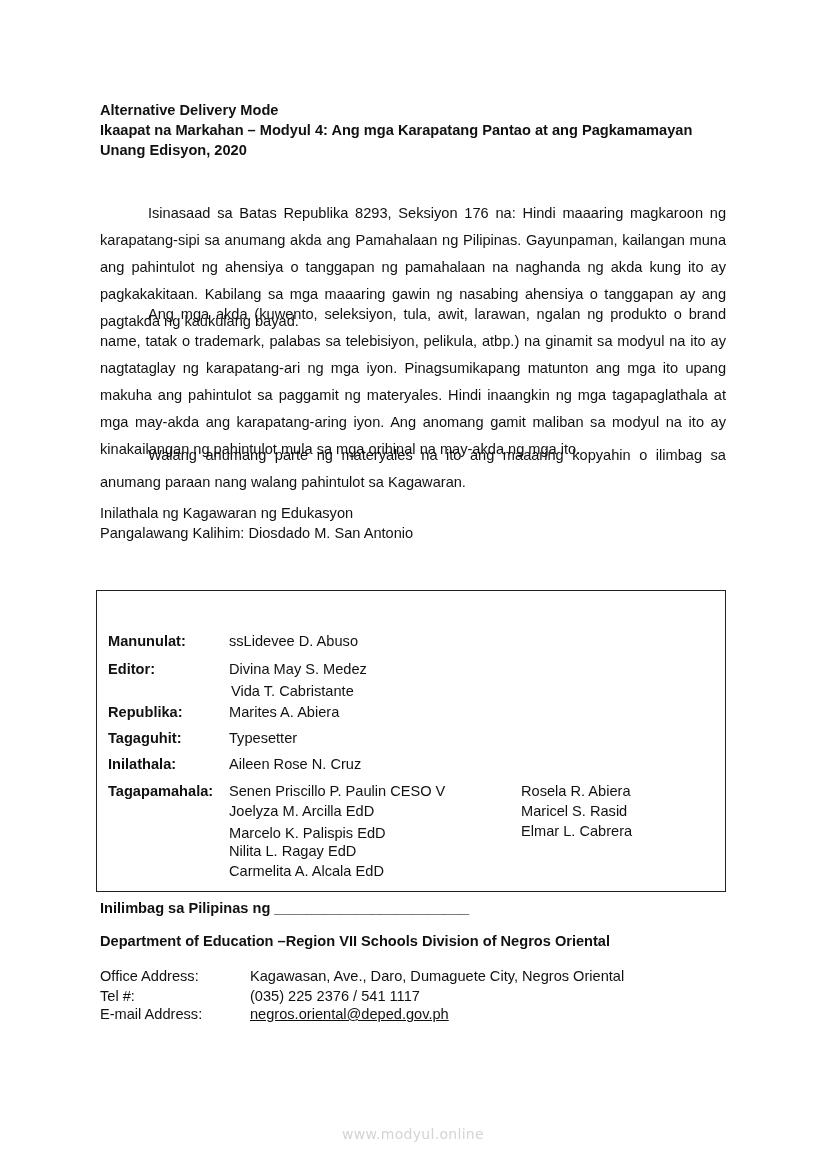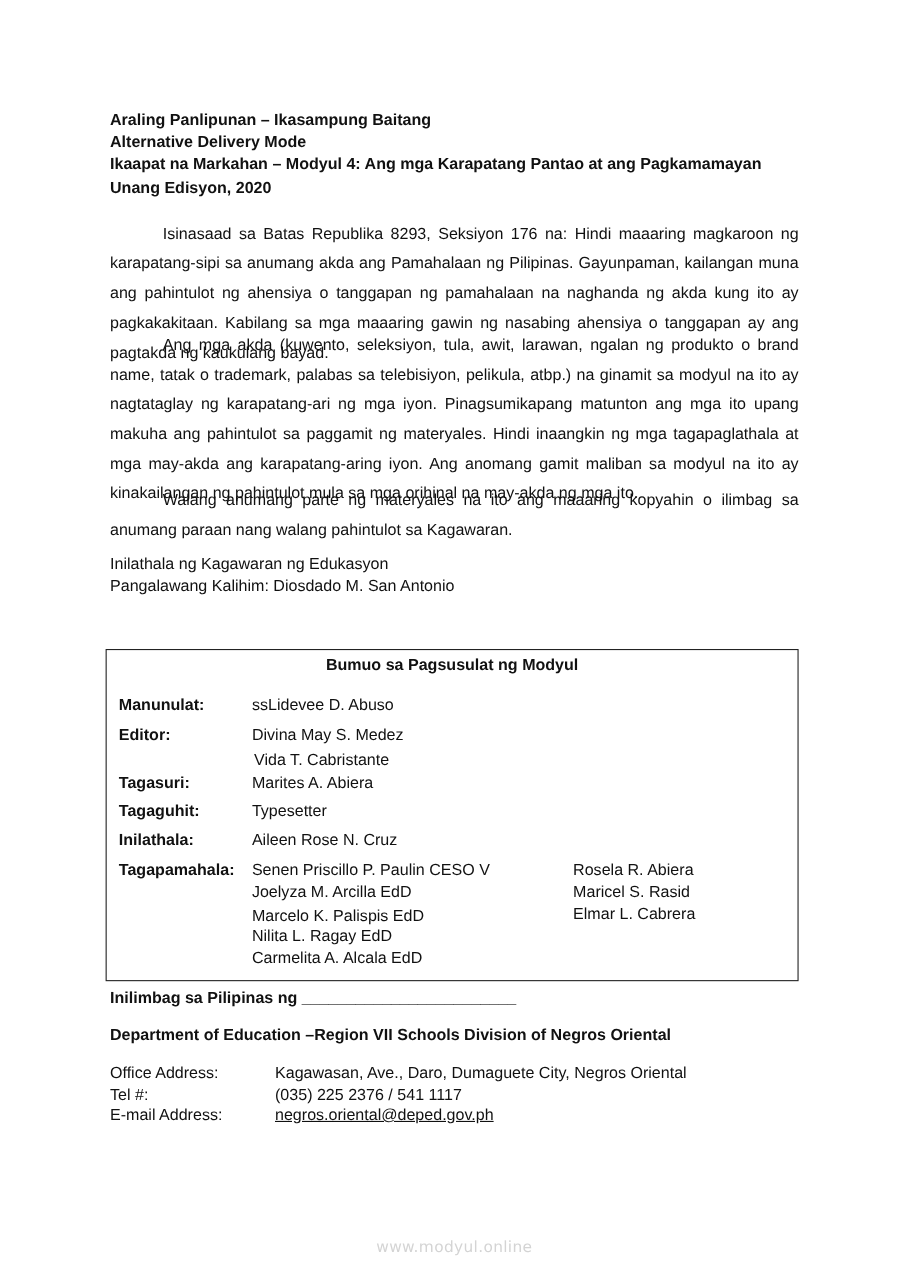--- a/index.html
+++ b/index.html
@@ -31,46 +31,44 @@
     .email { text-decoration: underline; }
     .watermark {
       position: absolute; left: 0; width: 826px; top: 1126px; text-align: center;
       color: #d4d4d4; font-family: "DejaVu Sans", sans-serif; font-size: 14px; letter-spacing: 0.3px;
     }
   </style>
 </head>
 <body>
 
 <div class="heading-block">
-  <div>Araling Panlipunan – Ikasampung Baitang</div>
   <div>Alternative Delivery Mode</div>
   <div>Ikaapat na Markahan – Modyul 4: Ang mga Karapatang Pantao at ang Pagkamamayan</div>
   <div>Unang Edisyon, 2020</div>
 </div>
 
 <div class="para" style="top:200px;"><span class="indent"></span><span>Isinasaad sa Batas Republika 8293, Seksiyon 176 na: Hindi maaaring magkaroon ng karapatang-sipi sa anumang akda ang Pamahalaan ng Pilipinas. Gayunpaman, kailangan muna ang pahintulot ng ahensiya o tanggapan ng pamahalaan na naghanda ng akda kung ito ay pagkakakitaan. Kabilang sa mga maaaring gawin ng nasabing ahensiya o tanggapan ay ang pagtakda ng kaukulang bayad.</span></div>
 <div class="para" style="top:301px;"><span class="indent"></span><span>Ang mga akda (kuwento, seleksiyon, tula, awit, larawan, ngalan ng produkto o brand name, tatak o trademark, palabas sa telebisiyon, pelikula, atbp.) na ginamit sa modyul na ito ay nagtataglay ng karapatang-ari ng mga iyon. Pinagsumikapang matunton ang mga ito upang makuha ang pahintulot sa paggamit ng materyales. Hindi inaangkin ng mga tagapaglathala at mga may-akda ang karapatang-aring iyon. Ang anomang gamit maliban sa modyul na ito ay kinakailangan ng pahintulot mula sa mga orihinal na may-akda ng mga ito.</span></div>
 <div class="para" style="top:442px;"><span class="indent"></span><span>Walang anumang parte ng materyales na ito ang maaaring kopyahin o ilimbag sa anumang paraan nang walang pahintulot sa Kagawaran.</span></div>
 
 <div class="pub-block">
   <div>Inilathala ng Kagawaran ng Edukasyon</div>
   <div>Pangalawang Kalihim: Diosdado M. San Antonio</div>
 </div>
 
 <div class="credit-box">
-  <div class="box-title">Bumuo sa Pagsusulat ng Modyul</div>
 
   <div class="row-label" style="top:42px;">Manunulat:</div>
   <div class="row-value abs" style="top:42px;">ssLidevee D. Abuso</div>
 
   <div class="row-label" style="top:70px;">Editor:</div>
   <div class="row-value abs" style="top:70px;">Divina May S. Medez</div>
   <div class="row-value abs" style="top:92px; left:134px;">Vida T. Cabristante</div>
 
-  <div class="row-label" style="top:113px;">Tagasuri:</div>
+  <div class="row-label" style="top:113px;">Republika:</div>
   <div class="row-value abs" style="top:113px;">Marites A. Abiera</div>
 
   <div class="row-label" style="top:139px;">Tagaguhit:</div>
   <div class="row-value abs" style="top:139px;">Typesetter</div>
 
   <div class="row-label" style="top:165px;">Inilathala:</div>
   <div class="row-value abs" style="top:165px;">Aileen Rose N. Cruz</div>
 
   <div class="row-label" style="top:192px;">Tagapamahala:</div>
   <div class="row-value abs" style="top:192px;">Senen Priscillo P. Paulin CESO V</div>

